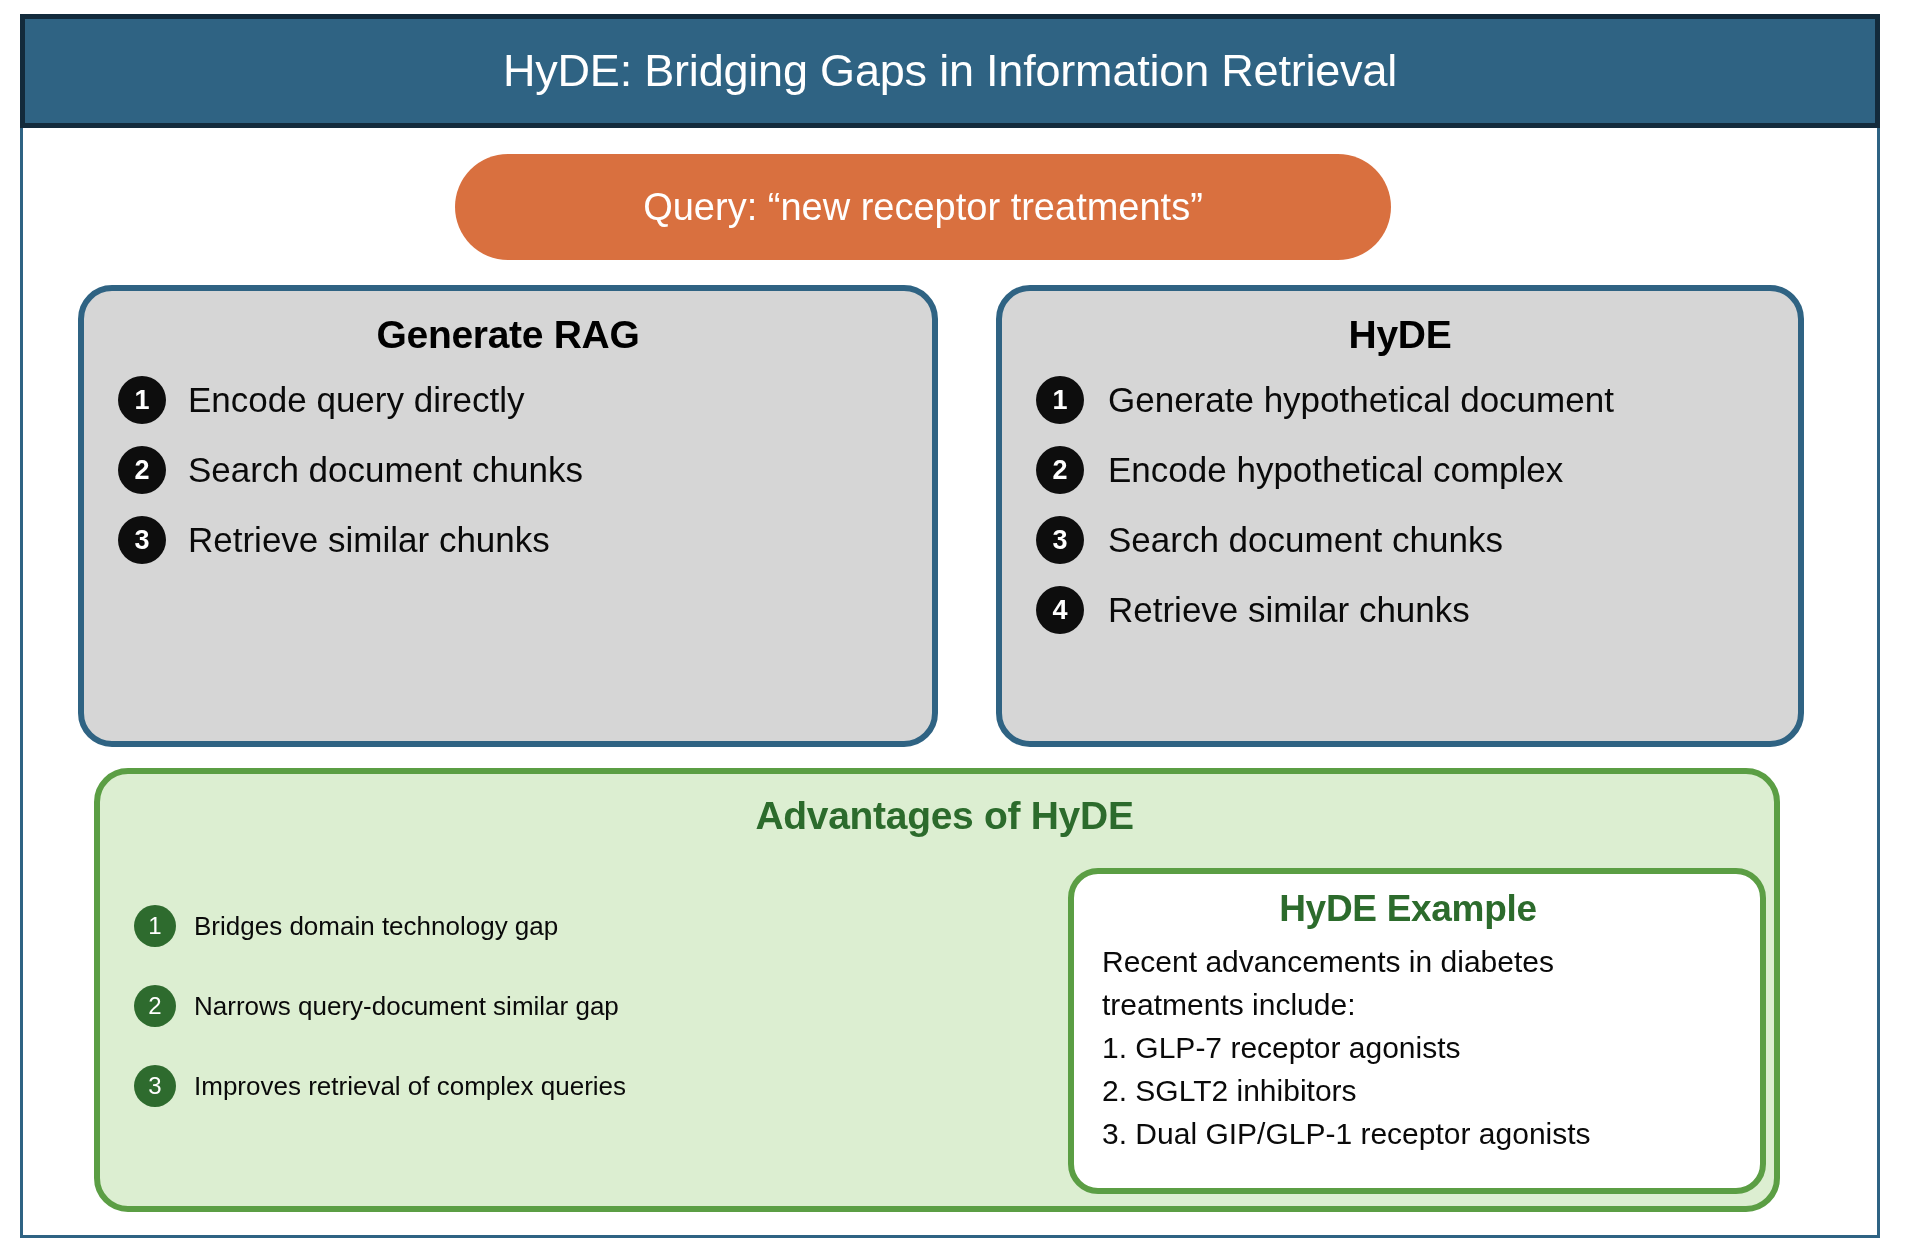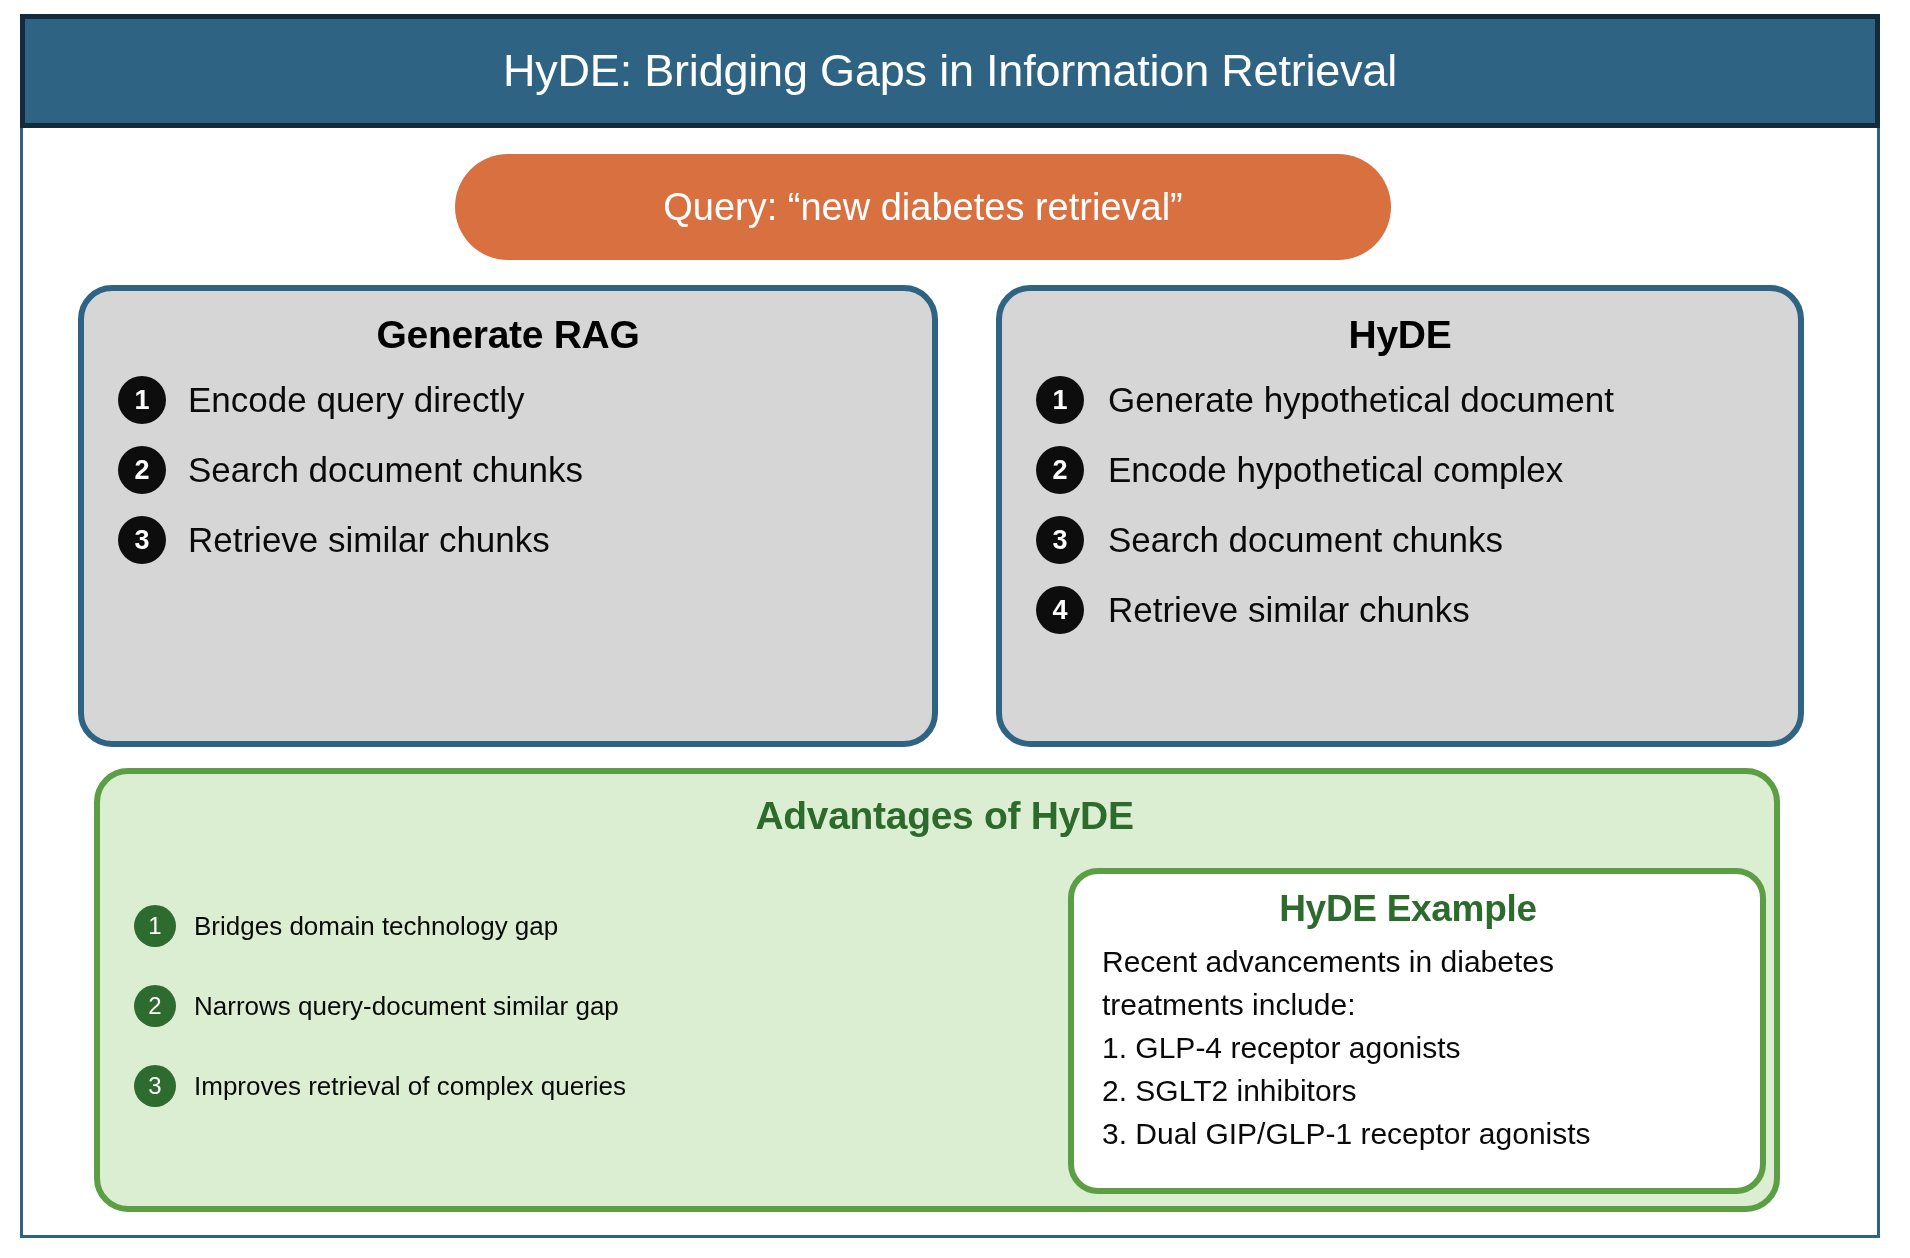--- a/index.html
+++ b/index.html
@@ -192,21 +192,21 @@
 
 <div id="canvas">
 
   <div id="outer-frame"></div>
 
   <div id="title-bar">
     <span id="title-text">HyDE: Bridging Gaps in Information Retrieval</span>
   </div>
 
   <div id="query-pill">
-    <span id="query-text">Query: “new diabetes retrieval”</span>
+    <span id="query-text">Query: “new receptor treatments”</span>
   </div>
 
   <div class="panel" id="panel-rag">
     <div class="panel-title">Generate RAG</div>
     <div class="step-list">
       <div class="step-row">
         <span class="step-badge">1</span>
         <span class="step-label">Encode query directly</span>
       </div>
       <div class="step-row">
@@ -258,20 +258,20 @@
         <span class="step-badge">3</span>
         <span class="step-label">Improves retrieval of complex queries</span>
       </div>
     </div>
 
     <div id="example-card">
       <div id="example-title">HyDE Example</div>
       <div id="example-body">
         <div class="example-line">Recent advancements in diabetes</div>
         <div class="example-line">treatments include:</div>
-        <div class="example-line">1. GLP-4 receptor agonists</div>
+        <div class="example-line">1. GLP-7 receptor agonists</div>
         <div class="example-line">2. SGLT2 inhibitors</div>
         <div class="example-line">3. Dual GIP/GLP-1 receptor agonists</div>
       </div>
     </div>
   </div>
 
 </div>
 
 </body></html>

